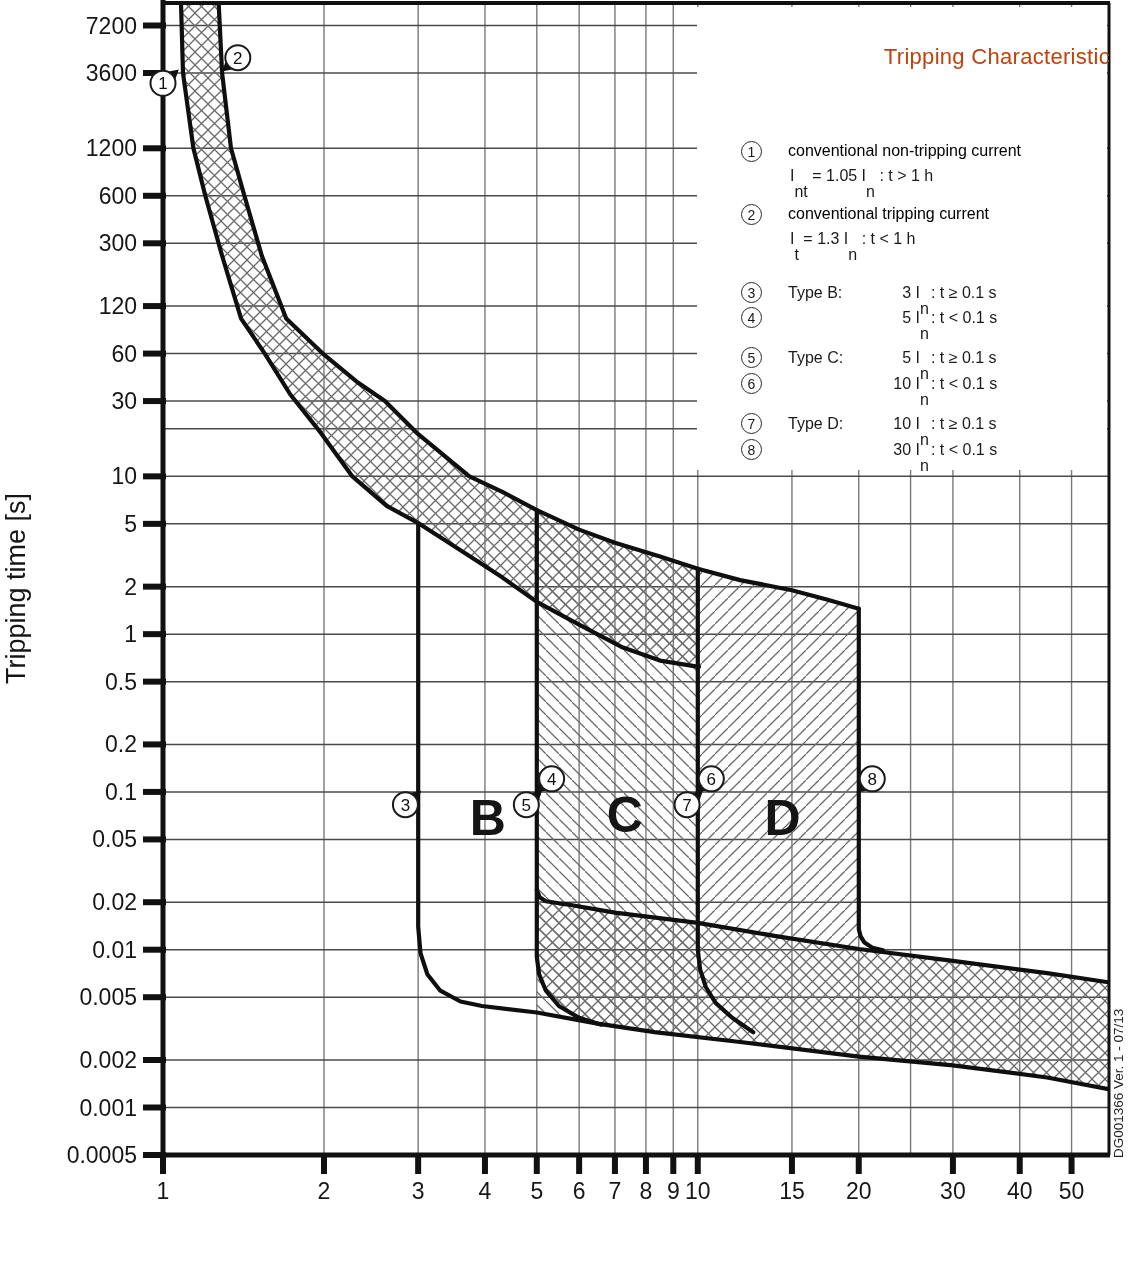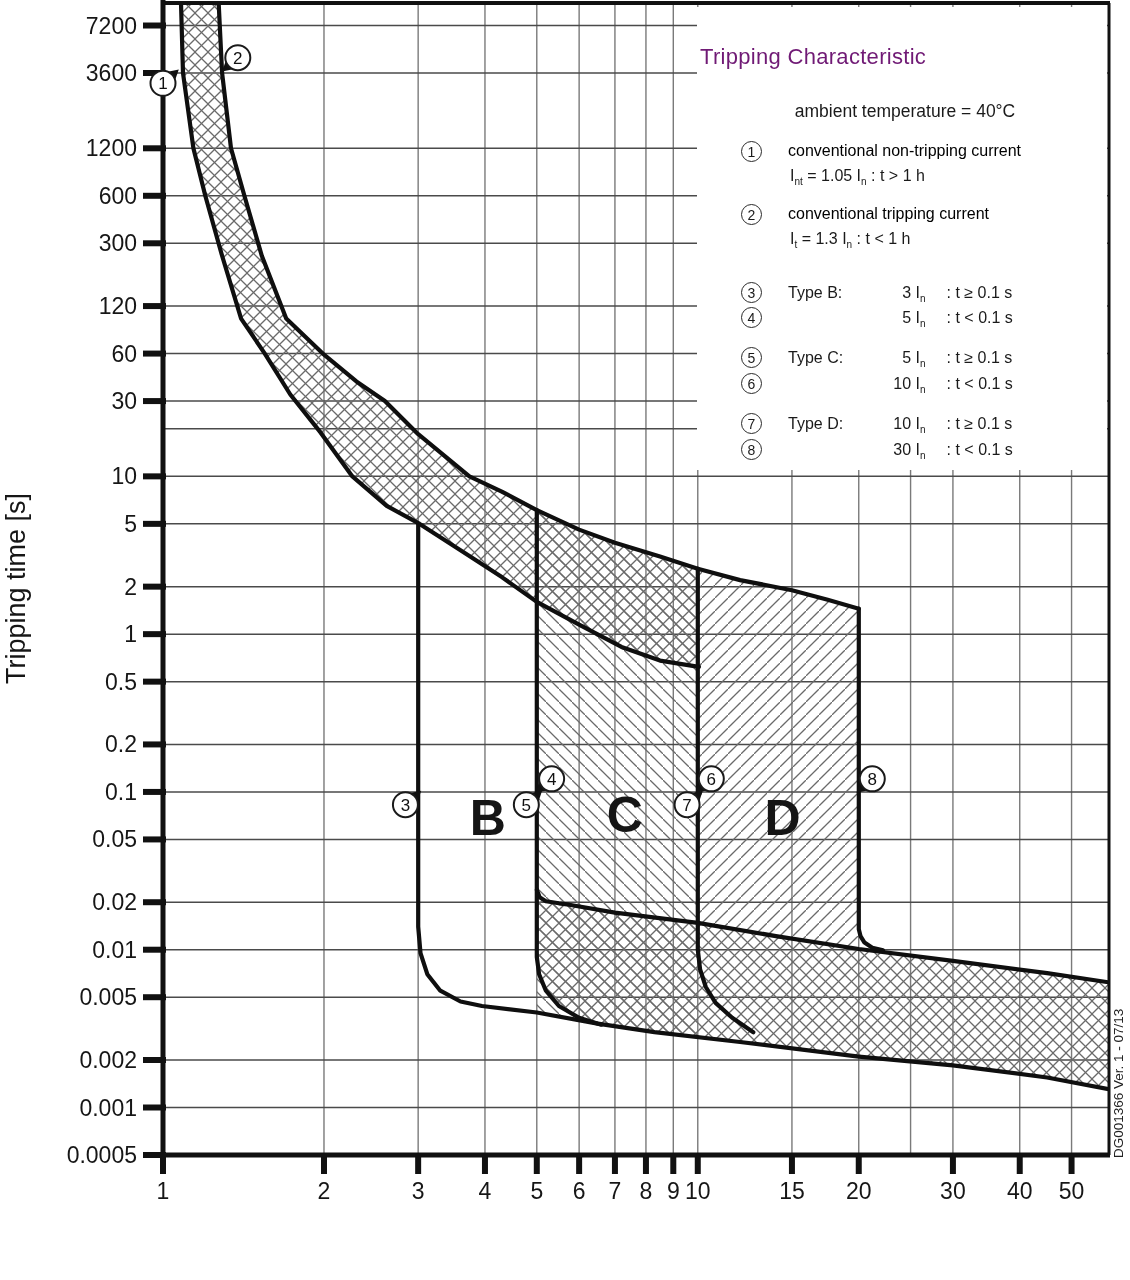--- a/index.html
+++ b/index.html
@@ -4,34 +4,34 @@
 <style>
   html,body { margin:0; padding:0; background:#ffffff; }
   #page {
     position:relative; width:1130px; height:1280px; background:#ffffff;
     font-family:"Liberation Sans", sans-serif; color:#161616; overflow:hidden;
   }
   #chart { position:absolute; left:0; top:0; }
 
   
   .legend { position:absolute; left:0; top:0; width:1130px; height:1280px; pointer-events:none; }
-  .lg-title { position:absolute; left:700px; top:44px; width:410px; text-align:left;
-              font-size:22px; letter-spacing:0.3px; color:#701a75; }
+  .lg-title { position:absolute; left:700px; top:44px; width:410px; text-align:right;
+              font-size:22px; letter-spacing:0.3px; color:#c2410c; }
   .lg-sub   { position:absolute; left:700px; width:410px; text-align:center;
               font-size:17.5px; color:#1a1a1a; }
   .lg-circle { position:absolute; left:741px; width:21px; height:21px; border:1.6px solid #2a2a2a;
                border-radius:50%; font-size:14px; line-height:20px; text-align:center; color:#1a1a1a;
                background:#fff; box-sizing:border-box; }
   .lg-text    { position:absolute; left:788px; font-size:16px; color:#000000; white-space:nowrap; }
   .lg-formula { position:absolute; left:790px; font-size:16px; color:#1a1a1a; white-space:nowrap; }
-  .sub { font-size:10px; position:relative; top:4px; }
+  .sub { font-size:16px; position:relative; top:16px; }
   .trow { position:absolute; left:788px; font-size:16px; white-space:nowrap; color:#1a1a1a; }
   .tlabel { display:inline-block; width:80px; }
   .tval   { display:inline-block; width:52px; text-align:right; }
-  .tcond  { margin-left:21px; }
+  .tcond  { margin-left:2px; }
 
   
   .ytitle { position:absolute; left:1px; top:473px; height:230px; width:34px;
             writing-mode:vertical-rl; transform:rotate(180deg); text-align:center;
             font-size:27px; color:#161616; }
   .xtitle { position:absolute; left:560px; top:1294px; width:160px; text-align:right;
             font-size:26px; color:#4c1d95; }
   .xtitle .sub { font-size:16px; top:6px; }
   .docref { position:absolute; left:1111px; top:950px; height:208px; width:18px;
             writing-mode:vertical-rl; transform:rotate(180deg);
@@ -218,21 +218,20 @@
       <path d="M702.8,790.8 L698.0,805.0 L688.1,793.8 Z" fill="#111"></path>
       <circle cx="687.0772163842181" cy="804.6981221908335" r="12.5" fill="#ffffff" stroke="#1a1a1a" stroke-width="2"></circle>
       <text x="687.0772163842181" y="810.6981221908335" text-anchor="middle" font-size="17px" fill="#111">7</text>
       <path d="M856.5,792.7 L861.3,778.5 L871.2,789.8 Z" fill="#111"></path>
       <circle cx="872.285729152928" cy="778.8674127841723" r="12.5" fill="#ffffff" stroke="#1a1a1a" stroke-width="2"></circle>
       <text x="872.285729152928" y="784.8674127841723" text-anchor="middle" font-size="17px" fill="#111">8</text>
     </svg>
 
   <div class="legend">
     <div class="lg-title">Tripping Characteristic</div>
-    <div class="lg-sub" style="top:101px">ambient temperature = 40°C</div>
 
     <div class="lg-circle" style="top:141px">1</div>
     <div class="lg-text" style="top:142px">conventional non-tripping current</div>
     <div class="lg-formula" style="top:167px">
       <span>I</span><span class="sub">nt</span><span> = 1.05 I</span><span class="sub">n</span><span> :  t &gt; 1 h</span>
     </div>
 
     <div class="lg-circle" style="top:204px">2</div>
     <div class="lg-text" style="top:205px">conventional tripping current</div>
     <div class="lg-formula" style="top:230px">

